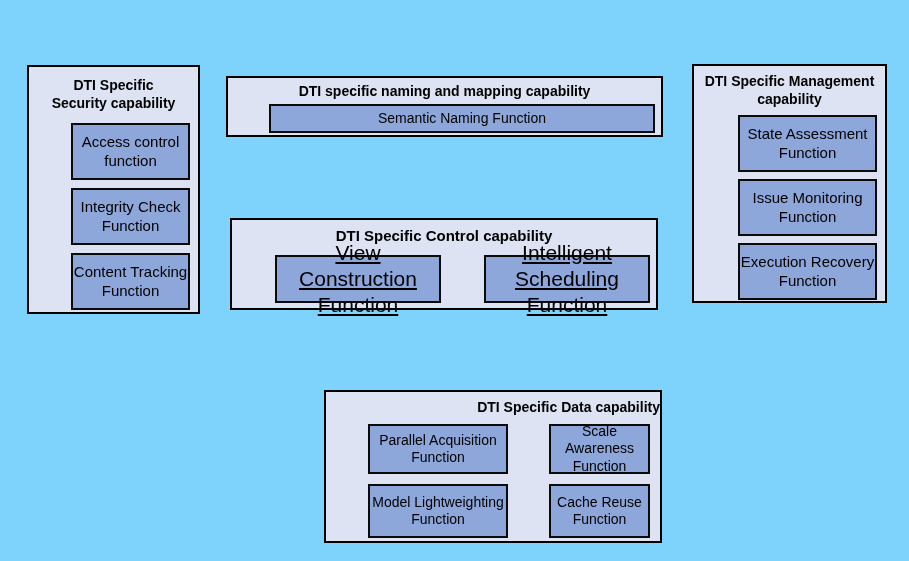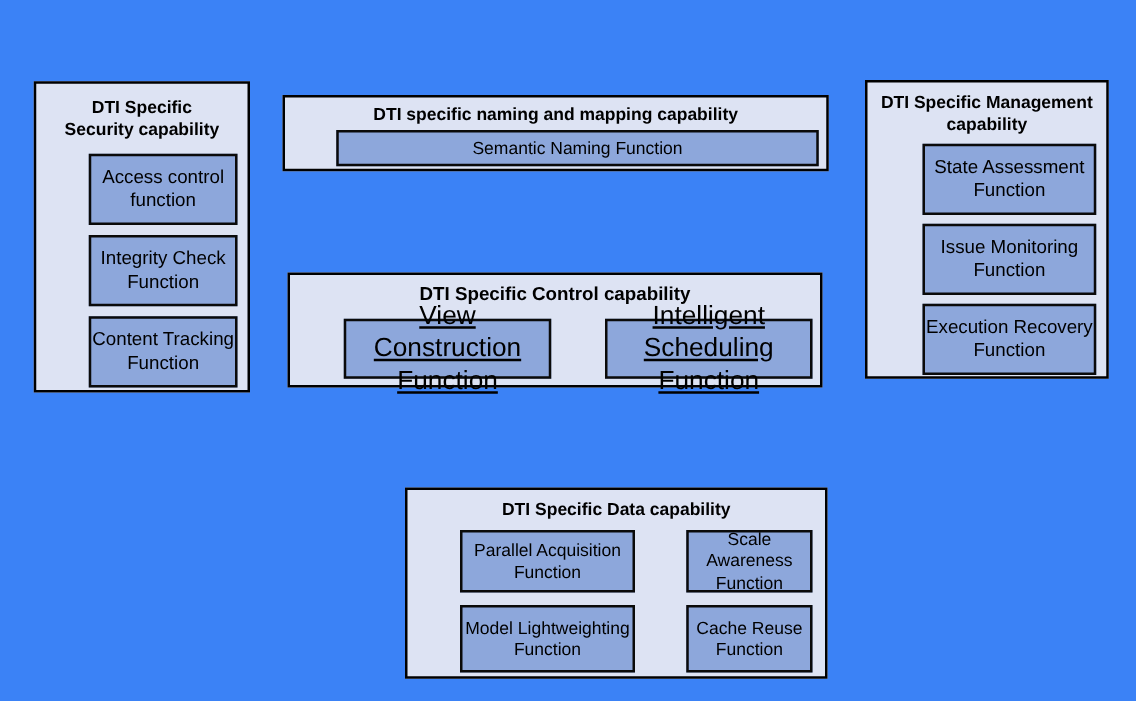--- a/index.html
+++ b/index.html
@@ -1,17 +1,17 @@
 <!DOCTYPE html>
 <html><head>
 <meta charset="utf-8">
 <style>
   html,body{margin:0;padding:0;background:#000;}
   .canvas{
-    position:relative;width:909px;height:561px;background:#3b82f6;
+    position:relative;width:909px;height:561px;background:#7dd3fc;
     font-family:"Liberation Sans",sans-serif;color:#000;overflow:hidden;
   }
   .group{
     position:absolute;background:#dde3f3;border:2px solid #000;
     box-sizing:border-box;
   }
   .gtitle{
     margin:0;font-weight:bold;text-align:center;white-space:pre-line;
   }
   .items{position:absolute;box-sizing:border-box;}
@@ -40,21 +40,21 @@
   .g-control .fbox{flex:1;height:48px;font-size:21px;text-decoration:underline;}
 
   
   .g-management{left:692px;top:64px;width:195px;height:239px;}
   .g-management .gtitle{padding-top:6px;font-size:14px;line-height:18px;}
   .g-management .items{left:10px;right:8px;top:49px;display:flex;flex-direction:column;gap:7px;}
   .g-management .fbox{height:57px;font-size:15px;}
 
   
   .g-data{left:324px;top:390px;width:338px;height:153px;}
-  .g-data .gtitle{padding-top:7px;font-size:14px;line-height:17px;}
+  .g-data .gtitle{padding-top:7px;font-size:14px;line-height:17px;text-align:right;}
   .g-data .items{
     left:8px;right:10px;top:32px;display:grid;
     grid-template-columns:174px 1fr;grid-template-rows:50px 54px;
     column-gap:7px;row-gap:10px;
   }
   .g-data .fbox{font-size:14px;}
 </style>
 </head>
 <body>
 

